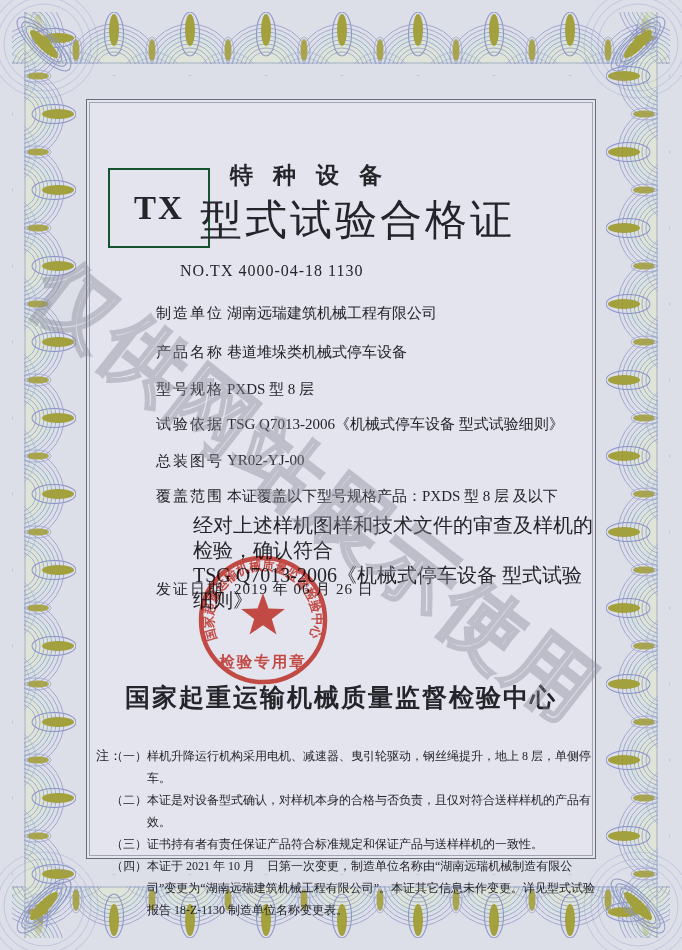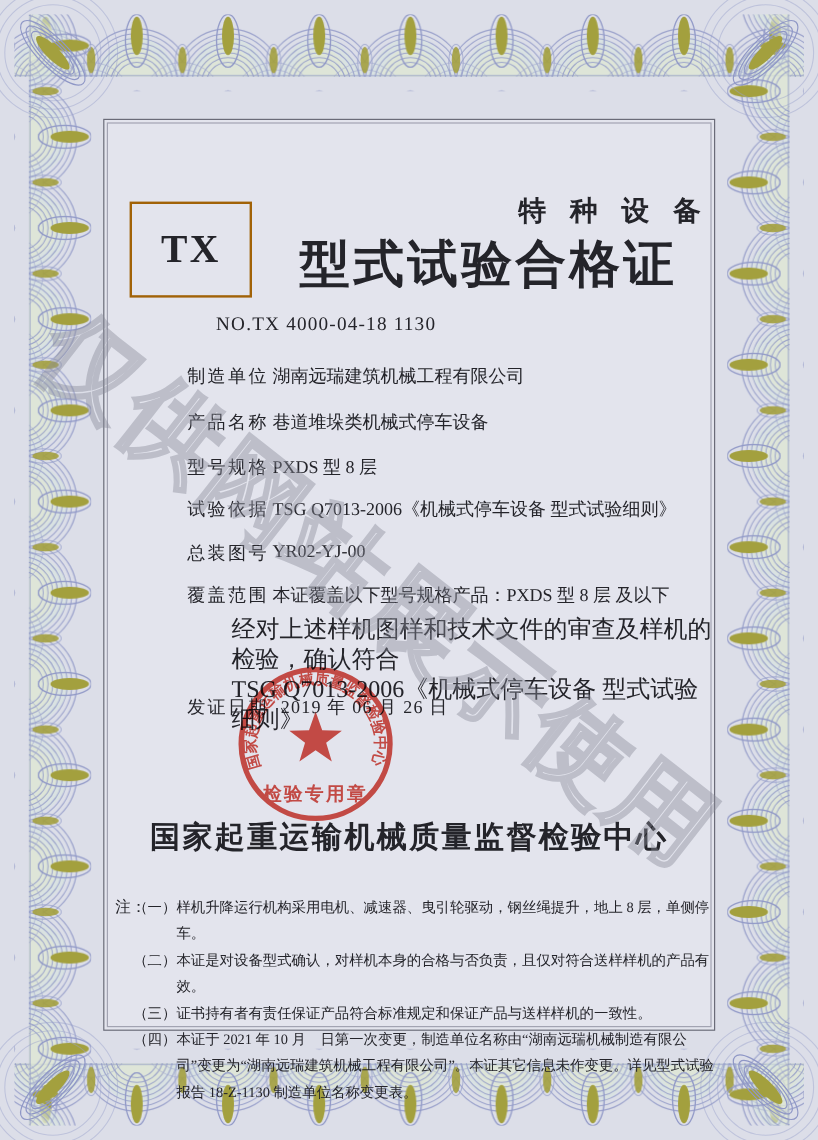--- a/index.html
+++ b/index.html
@@ -15,31 +15,31 @@
   .frame{
     position:absolute;left:86px;top:99px;width:510px;height:760px;
     border:1px solid #6a6b78;background:#e3e4ed;z-index:1;box-sizing:border-box;
   }
   .frame::after{
     content:'';position:absolute;inset:2px;border:1px solid #a2a3b2;pointer-events:none;
   }
   .layer{position:absolute;z-index:2;}
   .tx-box{
     left:108px;top:168px;width:102px;height:80px;
-    border:2px solid #a16207;box-sizing:border-box;
+    border:2px solid #14532d;box-sizing:border-box;
     display:flex;align-items:center;justify-content:center;
     font-weight:bold;font-size:33px;letter-spacing:2px;
   }
   .cat-title{
-    left:210px;top:160px;width:394px;text-align:right;
+    left:210px;top:160px;width:394px;text-align:left;
     font-size:23px;font-weight:bold;letter-spacing:20px;text-indent:20px;
   }
   .main-title{
-    left:200px;top:192px;width:414px;text-align:center;
-    font-size:42px;font-weight:bold;letter-spacing:3px;white-space:nowrap;
+    left:200px;top:192px;width:414px;text-align:left;
+    font-size:42px;font-weight:normal;letter-spacing:3px;white-space:nowrap;
   }
   .cert-no{
     left:180px;top:262px;width:420px;text-align:left;
     font-size:16px;letter-spacing:1px;font-family:Liberation Serif, serif;
   }
   .row{position:absolute;left:122px;height:20px;white-space:nowrap;z-index:2;margin-left:34px;}
   .row .lbl{display:inline-block;font-size:15px;letter-spacing:2px;}
   .row .val{position:absolute;left:71px;top:0;font-size:15px;white-space:nowrap;}
   .statement{
     left:193px;top:513px;width:404px;

